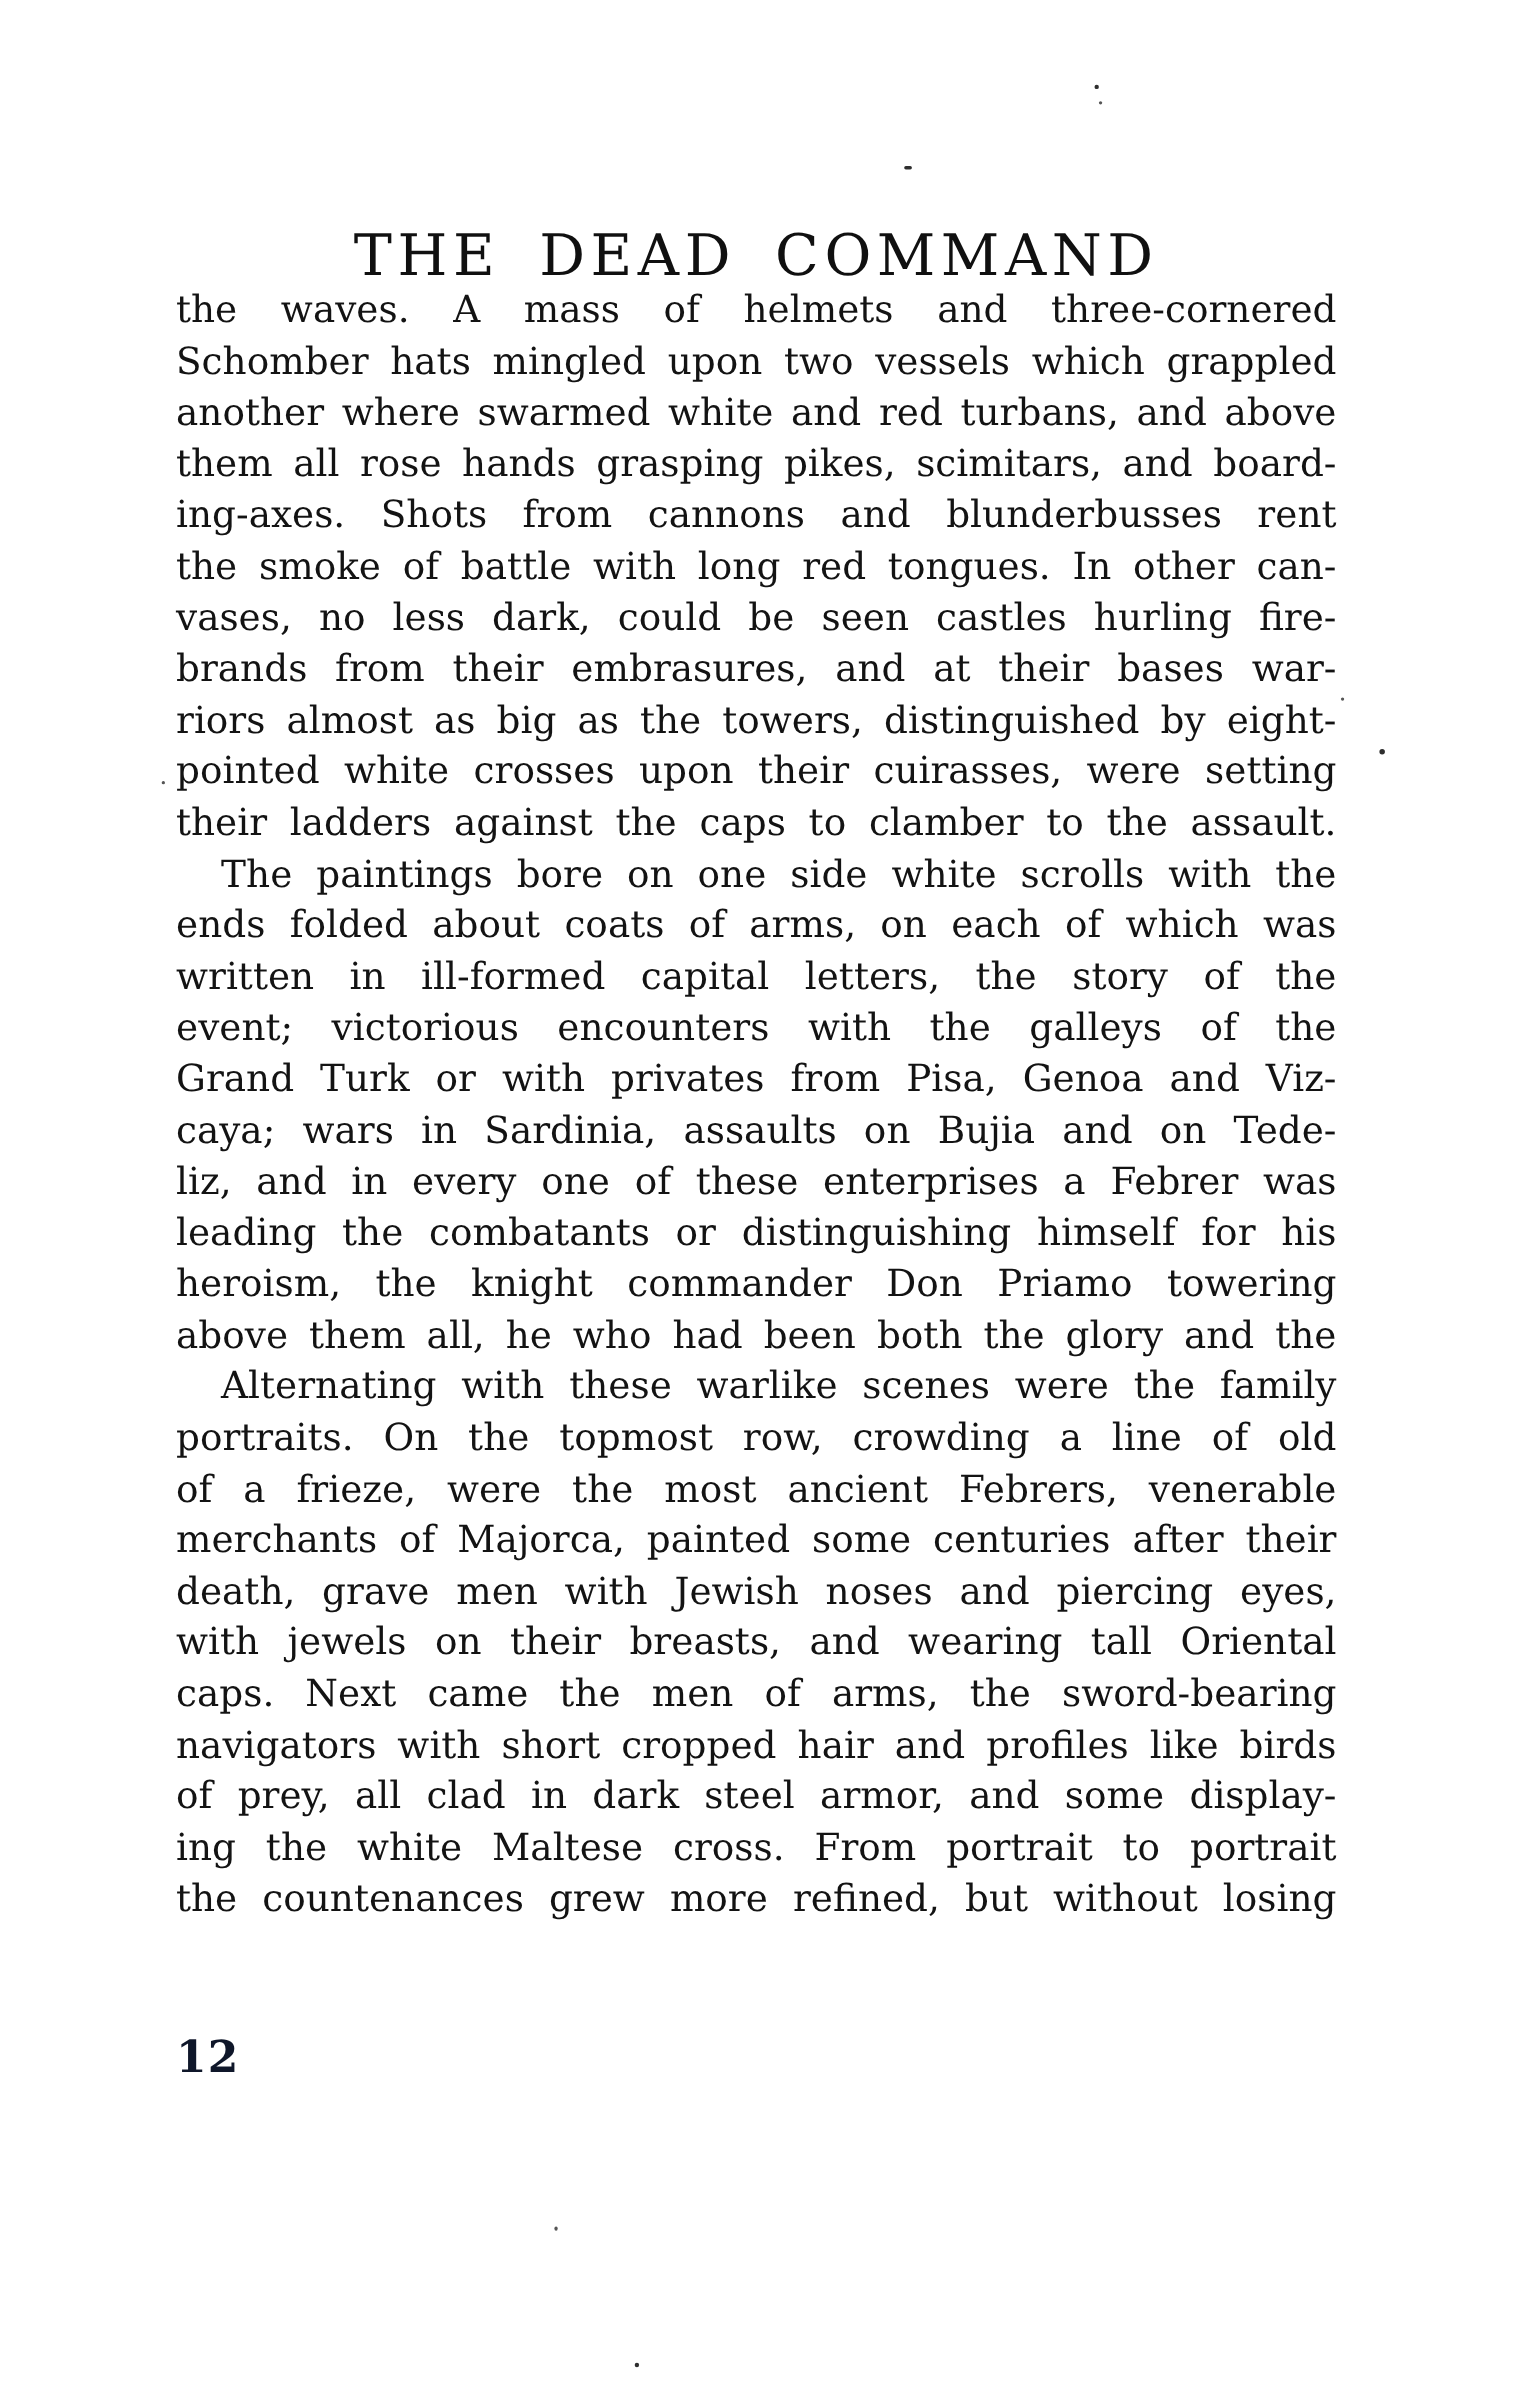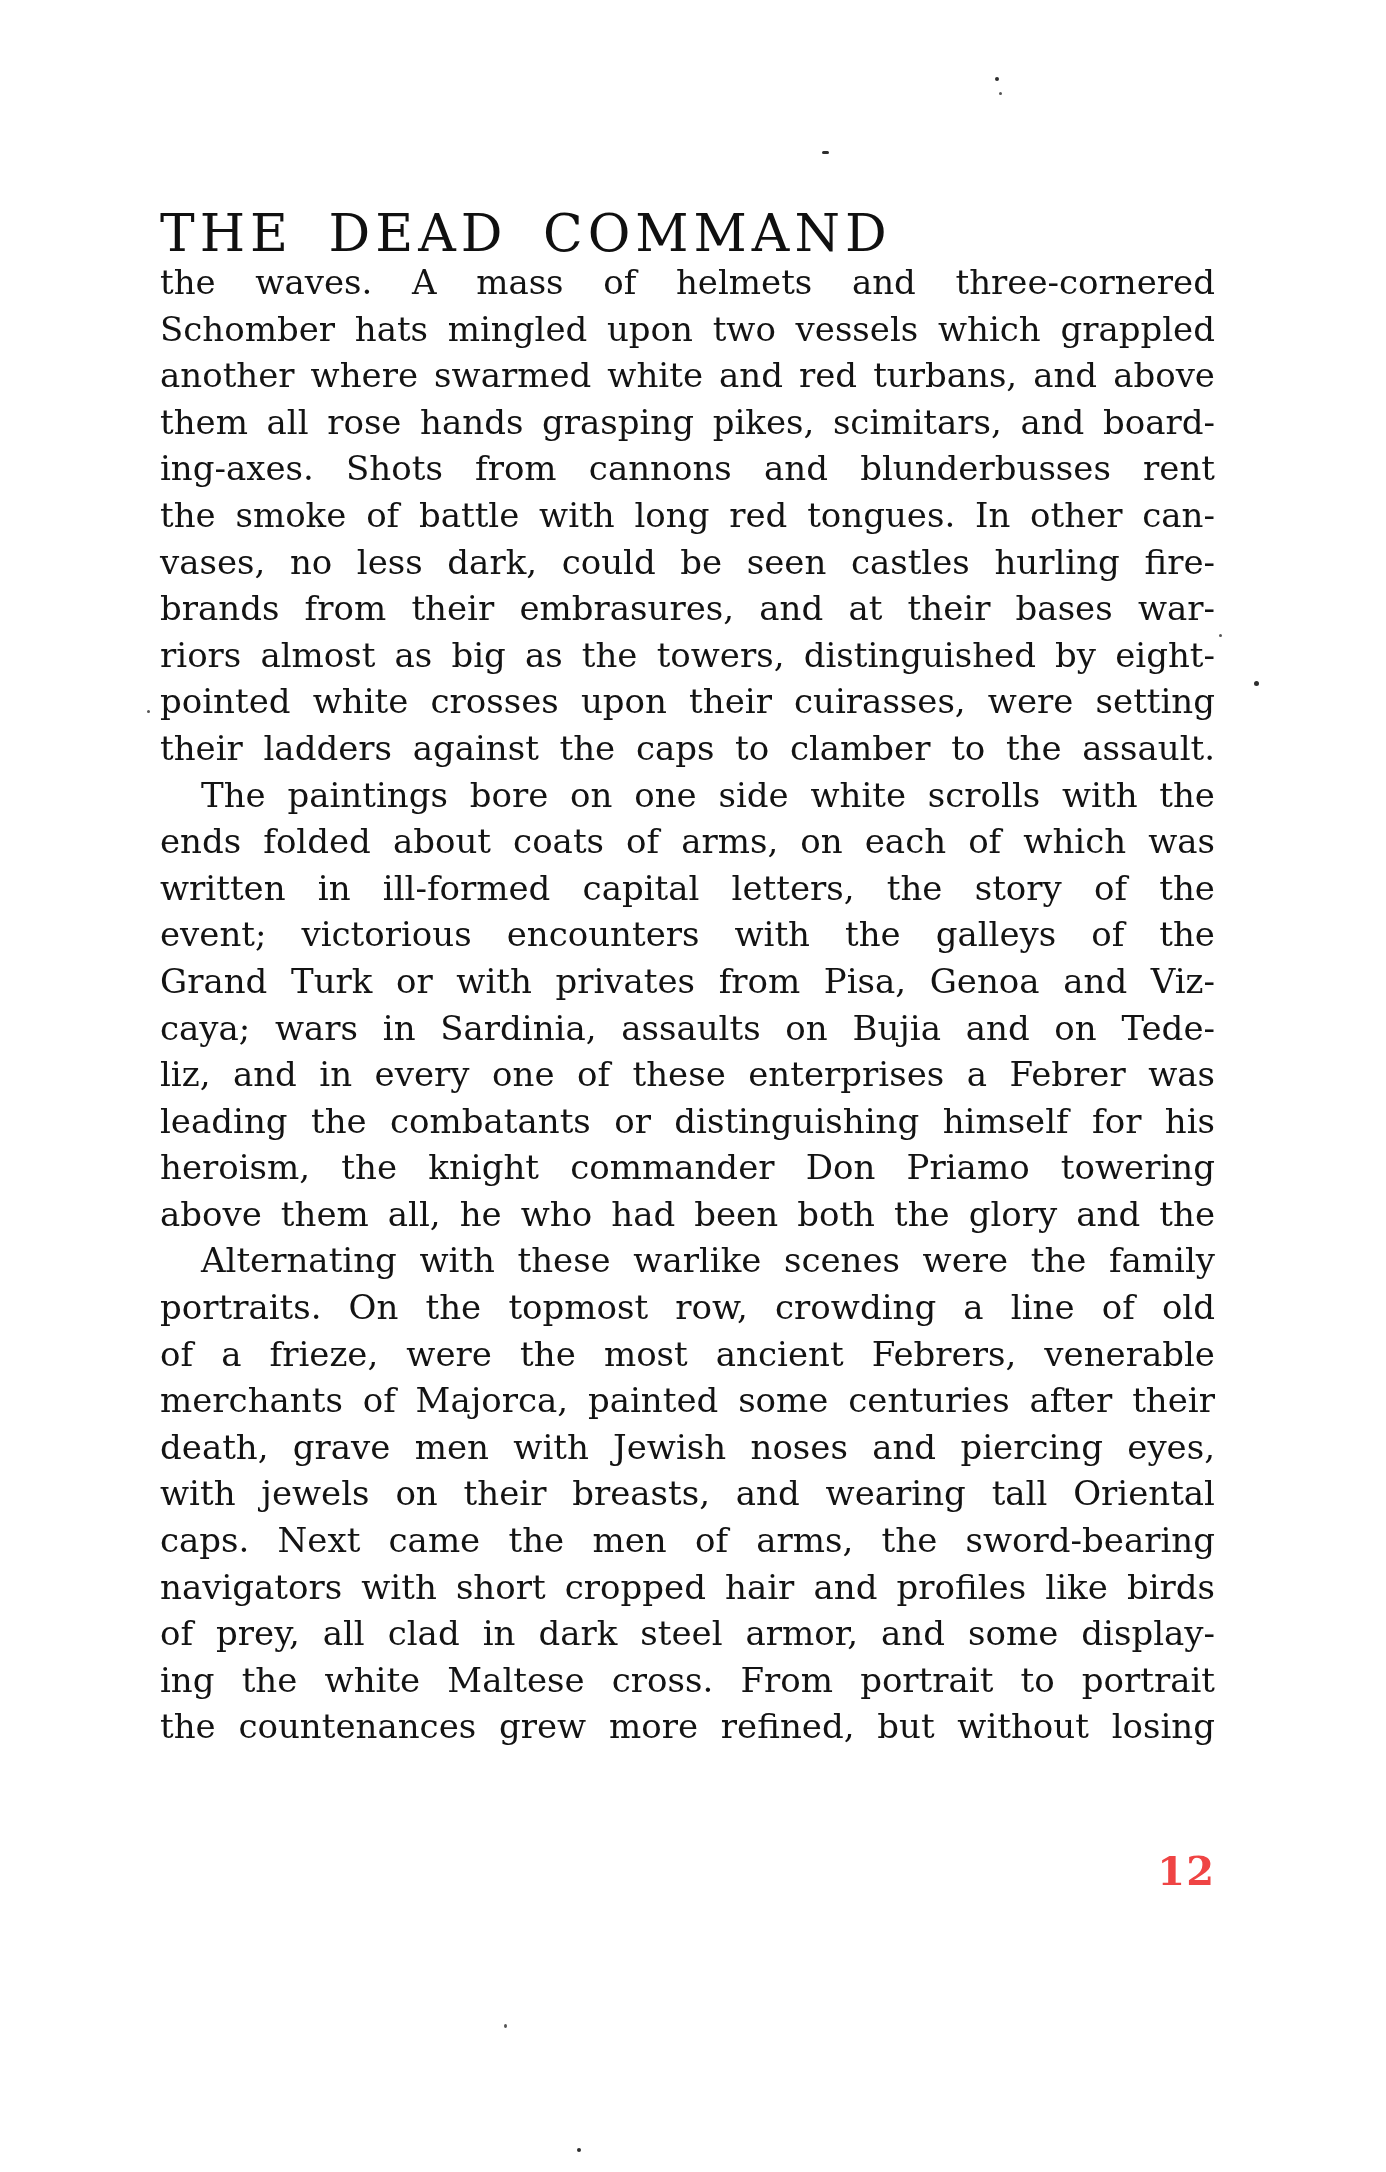--- a/index.html
+++ b/index.html
@@ -14,21 +14,21 @@
     background: #ffffff;
     overflow: hidden;
     font-family: "DejaVu Serif", serif;
     color: #111111;
   }
   .title {
     position: absolute;
     top: 168px;
     left: 160px;
     width: 1055px;
-    text-align: left;
+    text-align: center;
     font-size: 52px;
     font-weight: normal;
     letter-spacing: 5px;
     word-spacing: 14px;
     white-space: nowrap;
     color: #101010;
   }
   .body-text {
     position: absolute;
     top: 259px;
@@ -46,25 +46,25 @@
     text-align-last: left;
   }
   .line.indent {
     text-indent: 41px;
   }
   .page-number {
     position: absolute;
     top: 1847px;
     left: 160px;
     width: 1055px;
-    text-align: right;
+    text-align: left;
     font-size: 40px;
     font-weight: bold;
     letter-spacing: 1px;
-    color: #ef4444;
+    color: #0f172a;
   }
   .speck {
     position: absolute;
     background: #2e2e2e;
     border-radius: 50%;
   }
   .speck.faint { background: #555555; }
 </style>
 </head>
 <body>

